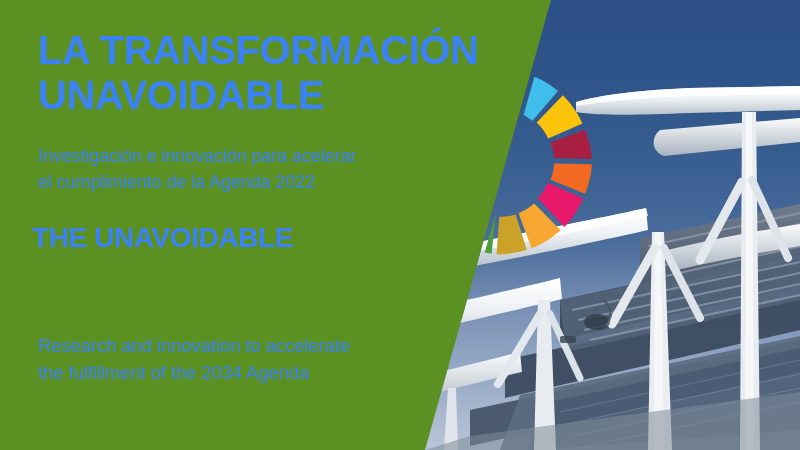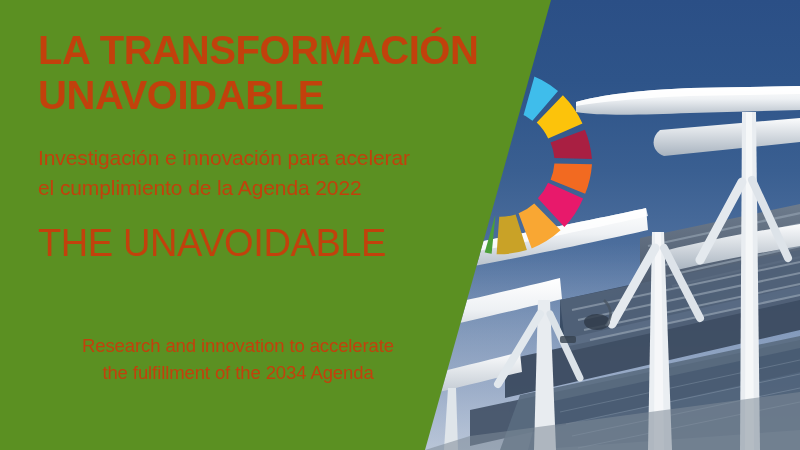--- a/index.html
+++ b/index.html
@@ -41,53 +41,52 @@
   
   .wheel{
     position:absolute;
     left:455px;top:18px;
     width:200px;height:290px;
     pointer-events:none;
   }
   .wheel svg{width:100%;height:100%;display:block;}
 
   
-  .txt{position:absolute;color:#c2410c;}
+  .txt{position:absolute;color:#3b82f6;}
   .title-es{
     left:38px;top:28px;
     width:470px;
     font-size:40px;
     font-weight:700;
     line-height:1.12;
     letter-spacing:-0.4px;
   }
   .sub-es{
     left:38px;top:143px;
     width:400px;
-    font-size:21px;
+    font-size:18px;
     font-weight:400;
     line-height:1.45;
     letter-spacing:-0.1px;
   }
   .title-en{
-    left:38px;top:222px;
+    left:32px;top:222px;
     width:430px;
-    font-size:38px;
-    font-weight:400;
+    font-size:28px;
+    font-weight:700;
     line-height:1.14;
     letter-spacing:-0.4px;
   }
   .sub-en{
     left:38px;top:333px;
     width:400px;
     font-size:18.5px;
     font-weight:400;
     line-height:1.45;
     letter-spacing:-0.1px;
-    text-align:center;
   }
   .ln{display:block;white-space:nowrap;}
 </style>
 </head>
 <body>
 
 <div id="banner">
 
   <div class="photo">
     <div class="photo-haze"></div>

